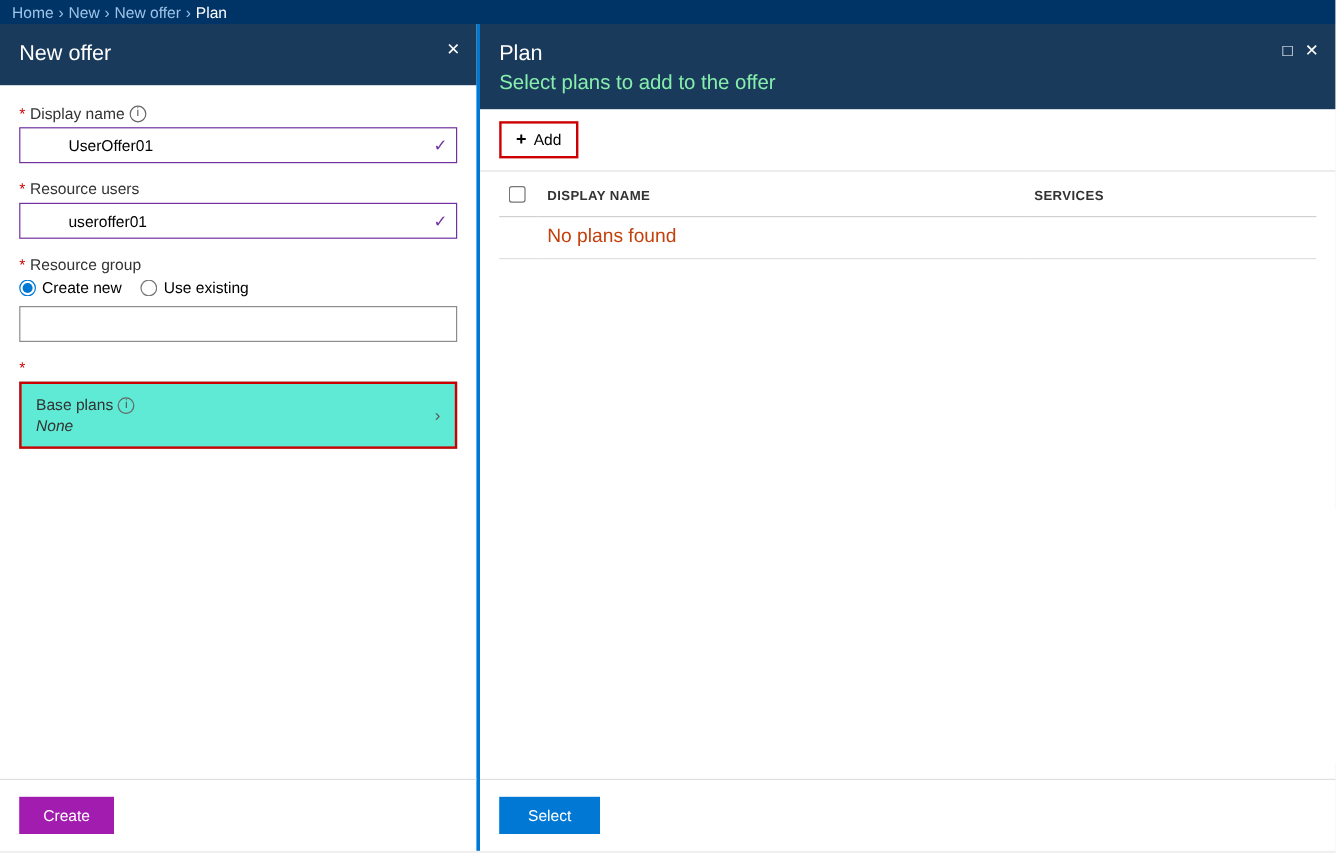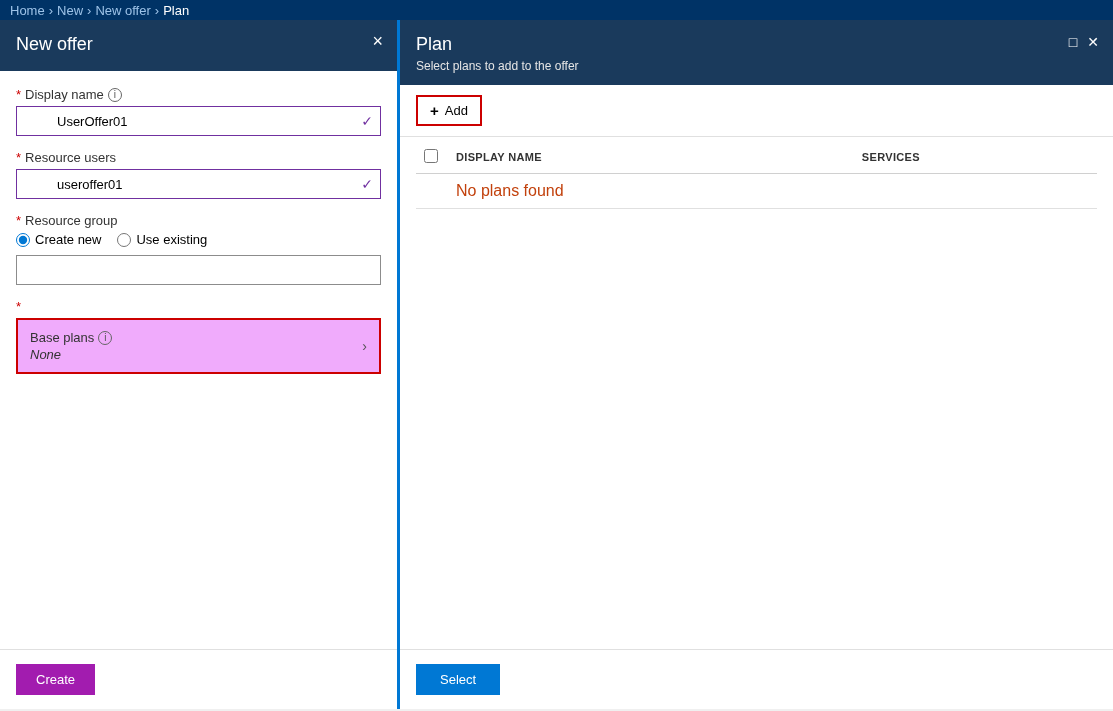--- a/index.html
+++ b/index.html
@@ -107,21 +107,21 @@
       width: 100%;
       height: 30px;
       border: 1px solid #8c8c8c;
       padding: 0 8px;
       font-size: 13px;
       outline: none;
     }
 
     .base-plans-box {
       border: 2px solid #cc0000;
-      background: #f0abfc;
+      background: #5eead4;
       padding: 10px 12px;
       display: flex;
       align-items: center;
       justify-content: space-between;
       cursor: pointer;
       margin-top: 4px;
     }
     .base-plans-left { display: flex; flex-direction: column; gap: 2px; }
     .base-plans-label { display: flex; align-items: center; gap: 4px; font-size: 12px; color: #333; }
     .base-plans-value { font-size: 13px; font-style: italic; color: #333; }
@@ -150,21 +150,21 @@
     }
     .right-header {
       background: #1a3a5c;
       color: #fff;
       padding: 14px 16px 12px;
       position: relative;
       display: flex;
       flex-direction: column;
     }
     .right-header h2 { font-size: 18px; font-weight: 400; margin-bottom: 4px; }
-    .right-header p { font-size: 12px; color: #e5e5e5; }
+    .right-header p { font-size: 17px; color: #86efac; }
     .right-header-icons {
       position: absolute;
       top: 14px; right: 14px;
       display: flex; gap: 10px;
       color: #fff;
     }
     .header-icon { cursor: pointer; font-size: 14px; }
 
     .right-body {
       flex: 1;

